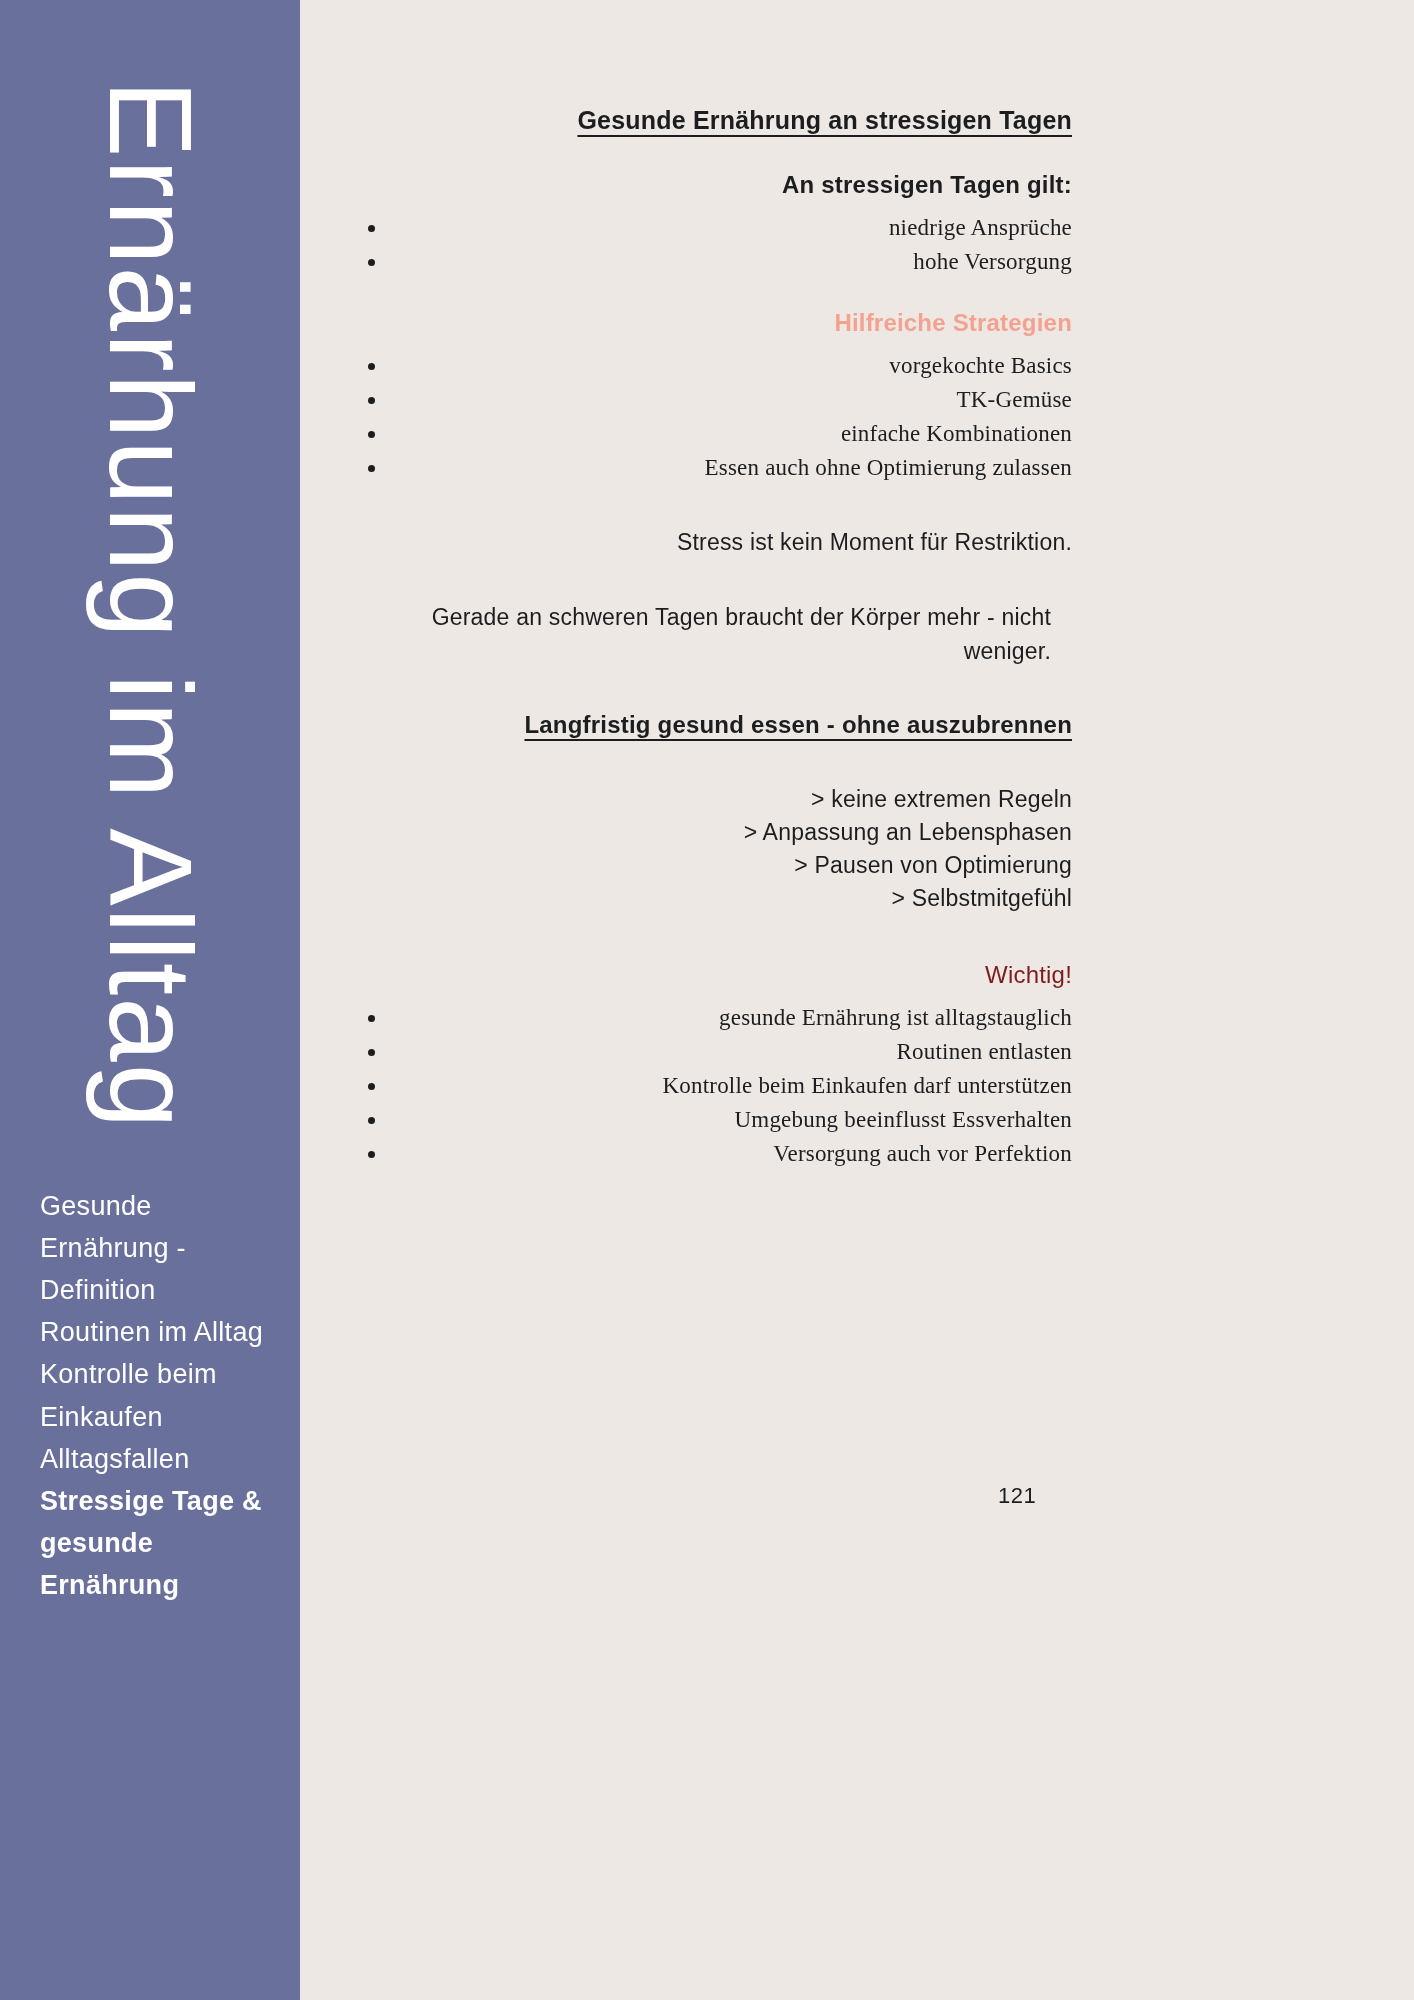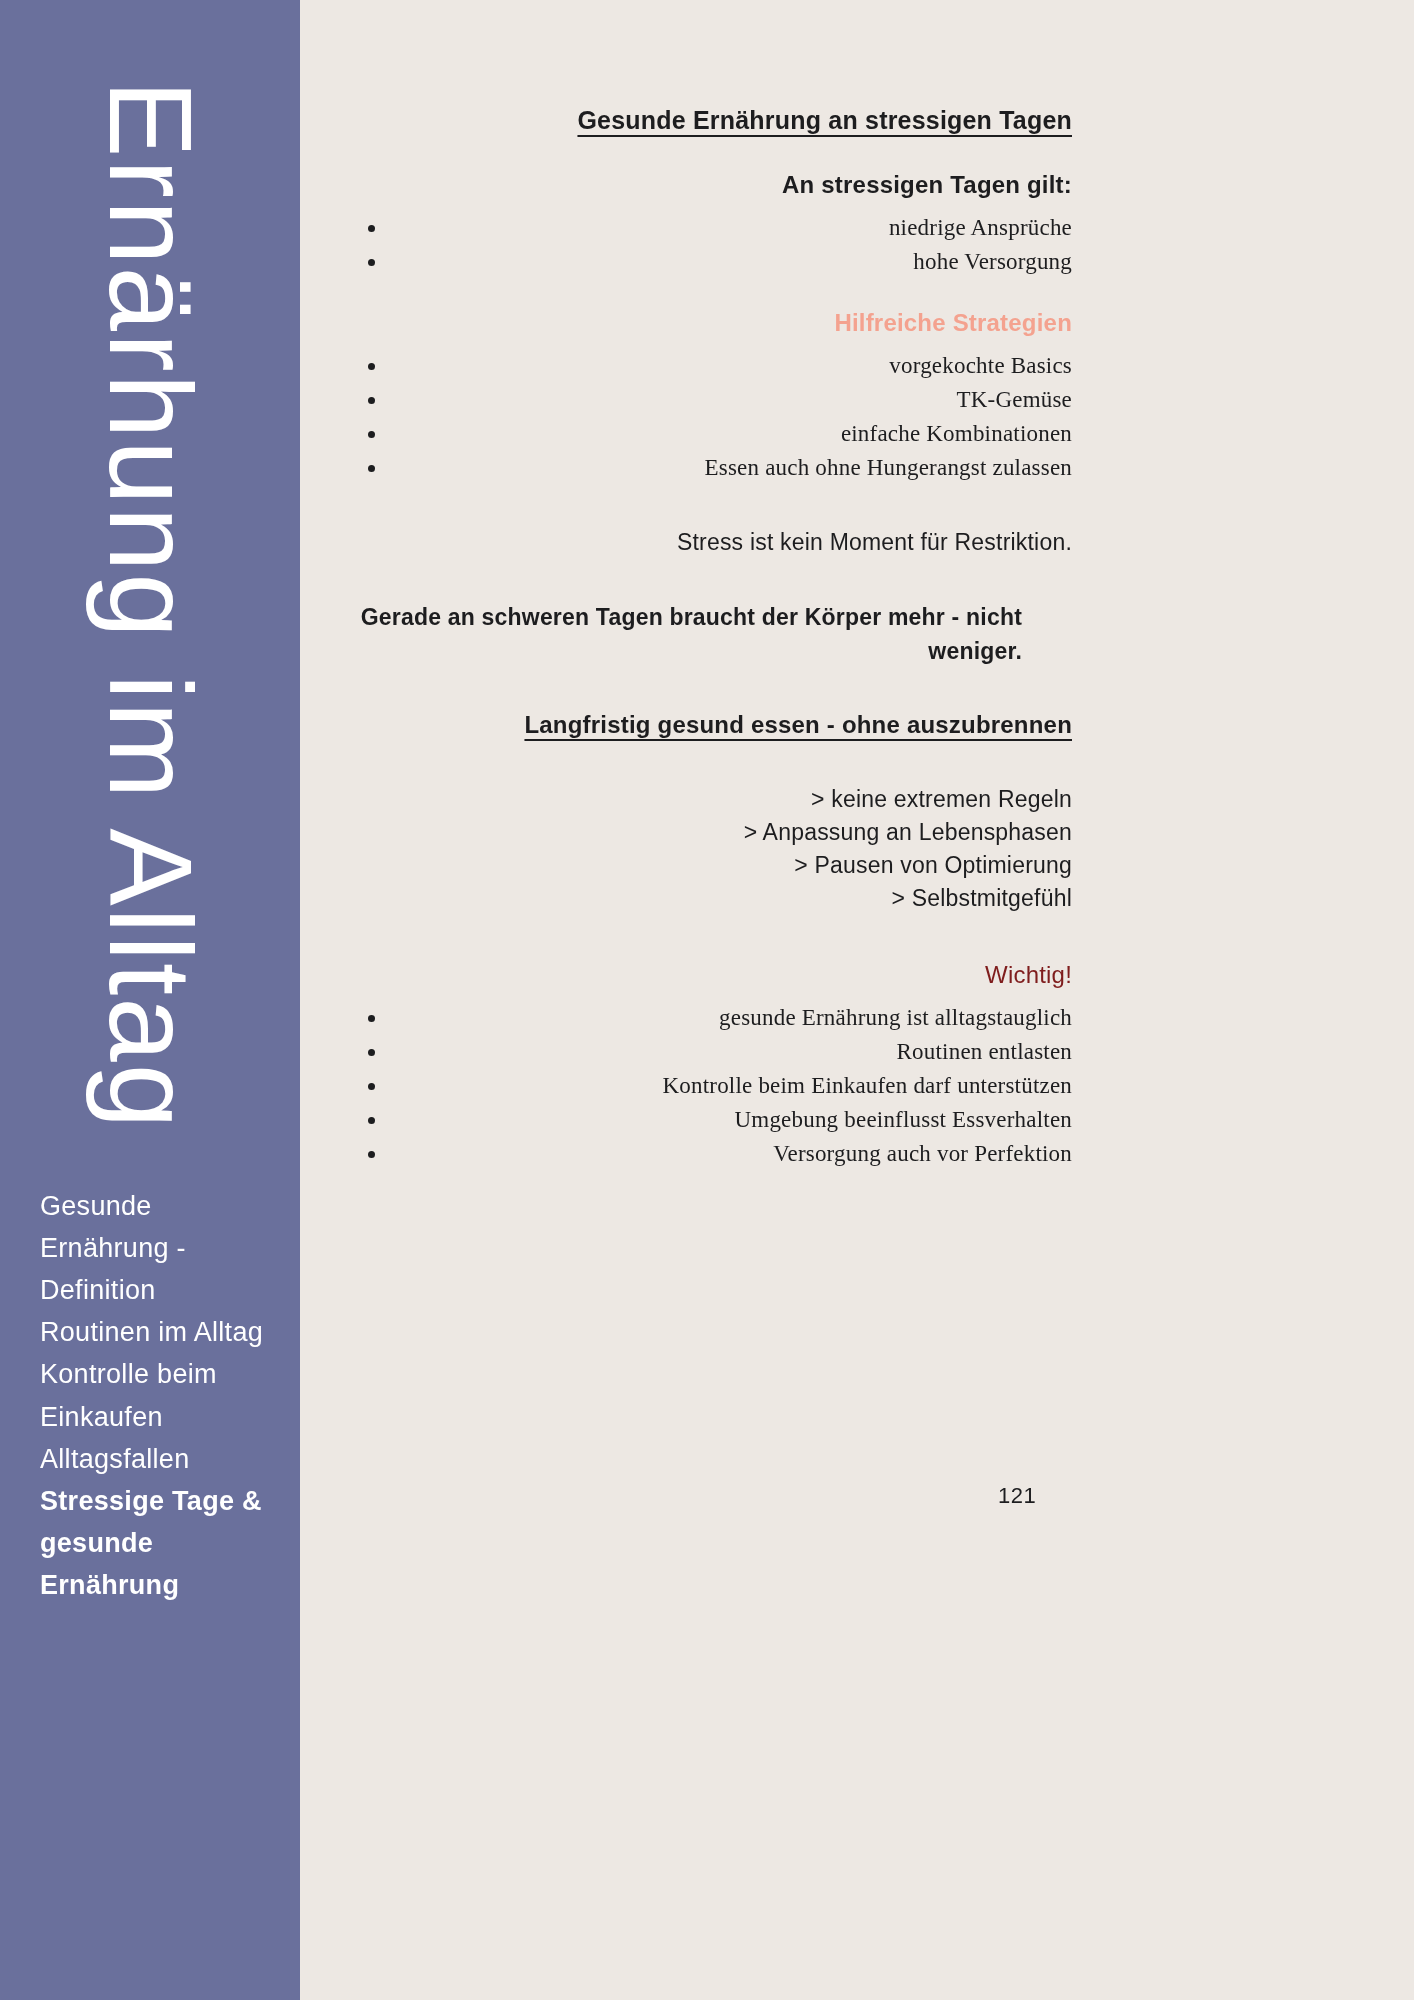--- a/index.html
+++ b/index.html
@@ -76,21 +76,21 @@
     margin-top: 12px;
     padding-left: 46px;
     list-style: disc;
     font-family: Liberation Serif, serif;
   }
   ul.bullets li {
     line-height: 34px;
     padding-left: 2px;
   }
   .para { margin-top: 40px; line-height: 1.5; }
-  .para.bold { font-weight: bold; max-width: 680px; }
+  .para.bold { font-weight: normal; max-width: 680px; margin-left: 29px; }
   .doc-subtitle {
     margin-top: 42px;
     font-size: 24px;
     font-weight: bold;
     text-decoration: underline;
     text-underline-offset: 6px;
     text-decoration-thickness: 2px;
   }
   ul.arrow-list {
     margin-top: 44px;
@@ -130,21 +130,21 @@
     <ul class="bullets">
         <li>niedrige Ansprüche</li>
         <li>hohe Versorgung</li>
       </ul>
 
     <h2 class="sec-heading salmon">Hilfreiche Strategien</h2>
     <ul class="bullets">
         <li>vorgekochte Basics</li>
         <li>TK-Gemüse</li>
         <li>einfache Kombinationen</li>
-        <li>Essen auch ohne Hungerangst zulassen</li>
+        <li>Essen auch ohne Optimierung zulassen</li>
       </ul>
 
     <p class="para">Stress ist kein Moment für Restriktion.</p>
 
     <p class="para bold">Gerade an schweren Tagen braucht der Körper mehr - nicht weniger.</p>
 
     <h2 class="doc-subtitle">Langfristig gesund essen - ohne auszubrennen</h2>
 
     <ul class="arrow-list">
         <li>&gt; keine extremen Regeln</li>

